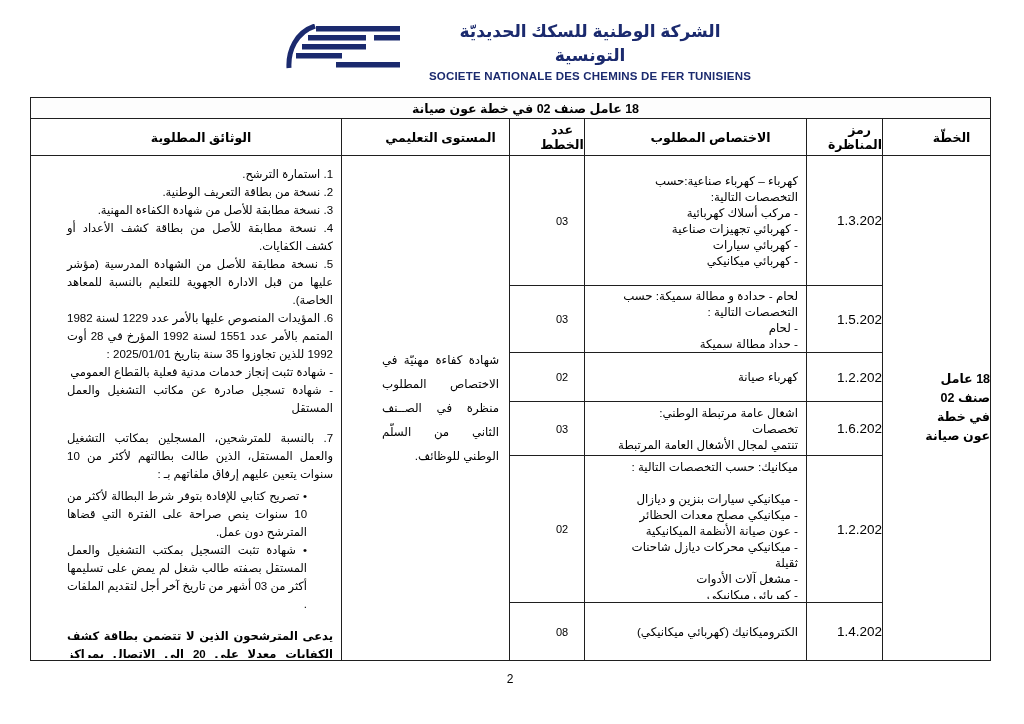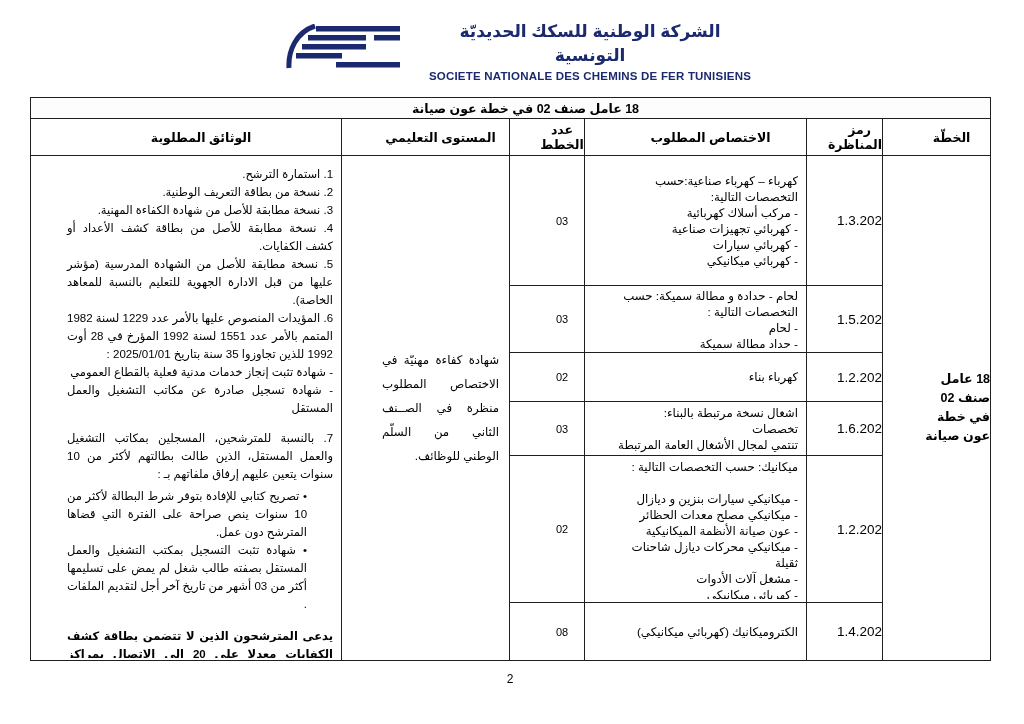--- a/index.html
+++ b/index.html
@@ -180,29 +180,29 @@
 التخصصات التالية :
 - لحام
 - حداد مطالة سميكة</span></span>
     </td>
     <td class="count-cell">03</td>
   </tr>
 
   <tr class="tr-r2">
     <td class="code-cell">1.2.2025</td>
     <td class="spec-cell">
-      <span class="spec-inner mh44"><b>كهرباء بناء</b><span></span></span>
+      <span class="spec-inner mh44"><b>كهرباء صيانة</b><span></span></span>
     </td>
     <td class="count-cell">02</td>
   </tr>
 
   <tr class="tr-r3">
     <td class="code-cell">1.6.2025</td>
     <td class="spec-cell">
-      <span class="spec-inner mh48"><b>اشغال نسخة مرتبطة بالبناء:</b><span> تخصصات
+      <span class="spec-inner mh48"><b>اشغال عامة مرتبطة الوطني:</b><span> تخصصات
 تنتمي لمجال الأشغال العامة المرتبطة بالبناء</span></span>
     </td>
     <td class="count-cell">03</td>
   </tr>
 
   <tr class="tr-r4">
     <td class="code-cell">1.2.2025</td>
     <td class="spec-cell">
       <span class="spec-inner mh140"><b>ميكانيك:</b><span> حسب التخصصات التالية :
 

